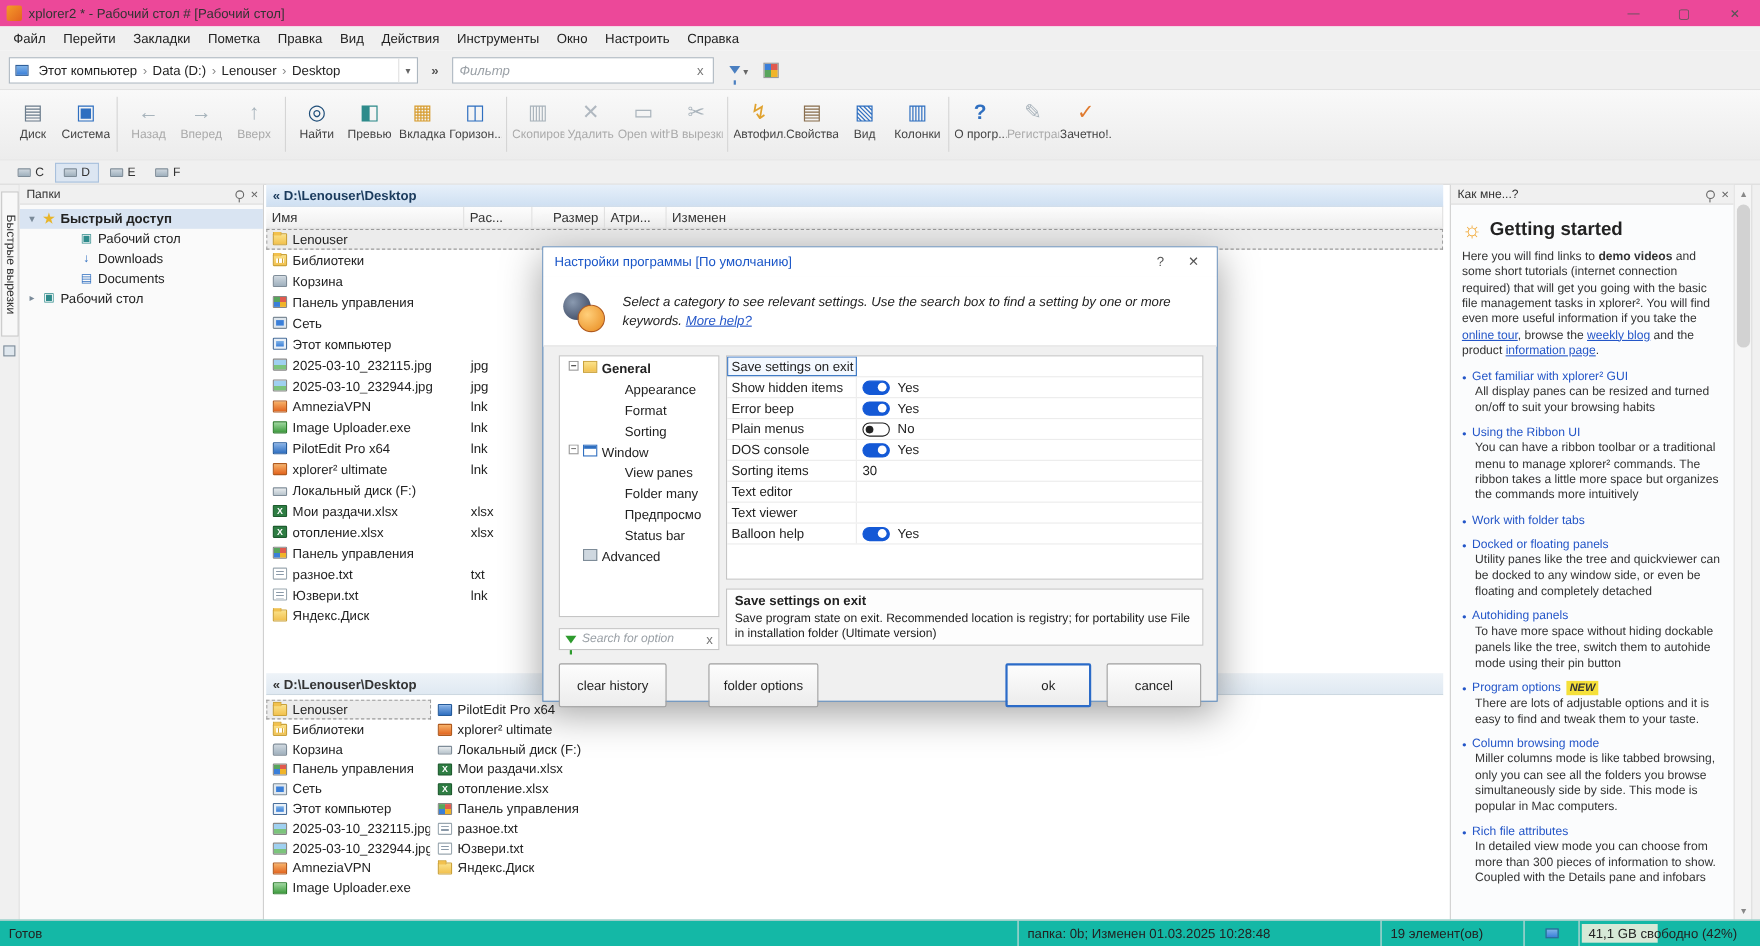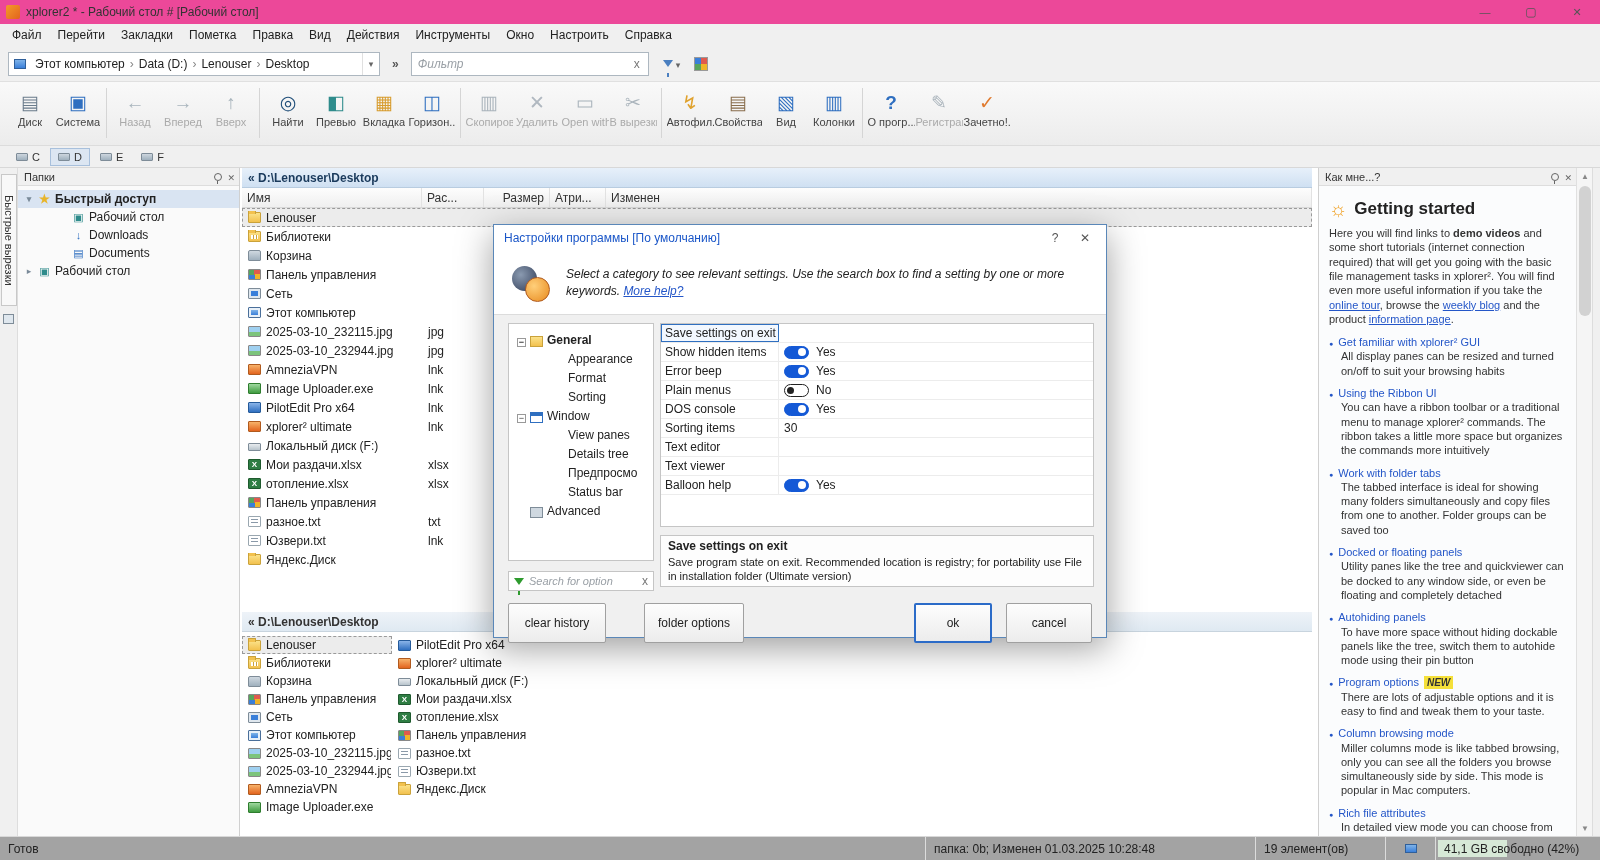--- a/index.html
+++ b/index.html
@@ -164,21 +164,21 @@
 
 
 .help-scroll{position:absolute;left:1576px;top:168px;width:16px;bottom:24px;background:#f5f5f5;border-left:1px solid #e0e0e0}
 .hs-up,.hs-down{position:absolute;left:0;width:16px;height:16px;display:flex;align-items:center;justify-content:center;color:#888;font-size:8px}
 .hs-up{top:0}.hs-down{bottom:0}
 .hs-up::before{content:"▲"}.hs-down::before{content:"▼"}
 .hs-thumb{position:absolute;left:2px;top:18px;width:12px;height:130px;background:#d2d2d2;border-radius:6px}
 .right-edge{position:absolute;left:1592px;top:168px;width:8px;bottom:24px;background:#f0f0f0;border-left:1px solid #ddd}
 
 
-.statusbar{position:absolute;left:0;right:0;bottom:0;height:24px;background:#a3a3a3;border-top:1px solid #d8d8d8;display:flex;align-items:stretch;font-size:12px;color:#222}
+.statusbar{position:absolute;left:0;right:0;bottom:0;height:24px;background:#14b8a6;border-top:1px solid #d8d8d8;display:flex;align-items:stretch;font-size:12px;color:#222}
 .sb-sec{display:flex;align-items:center;padding:0 8px;border-left:1px solid #dcdcdc;white-space:nowrap;overflow:hidden}
 .sb-ready{flex:1;border-left:none}
 .sb-folder{width:330px}
 .sb-count{width:130px}
 .sb-iconsec{width:50px;justify-content:center}
 .sb-disk-glyph{width:12px;height:9px;background:linear-gradient(#7fb3e8,#3a7fd9);border:1px solid #2f5f9a}
 .sb-free{width:165px;position:relative}
 .sb-free .fill{position:absolute;left:2px;top:3px;bottom:3px;background:#d7e9d7;z-index:0}
 .sb-free span{position:relative;z-index:1}
 
@@ -187,21 +187,21 @@
 .dlg-title{height:26px;background:#fff;display:flex;align-items:center;padding:0 6px 0 10px;color:#1a56c8;font-size:12px}
 .dlg-title .sp{flex:1}
 .dlg-tbtn{width:30px;text-align:center;color:#555;font-size:12px}
 .dlg-header{height:64px;background:#fff;border-bottom:1px solid #dcdcdc;display:flex;align-items:center;gap:14px;padding:0 16px;font-style:italic}
 .balls{width:42px;height:38px;position:relative;flex:none}
 .balls::before{content:"";position:absolute;left:2px;top:2px;width:25px;height:25px;border-radius:50%;background:radial-gradient(circle at 35% 35%,#8a9ab0,#2e3a55)}
 .balls::after{content:"";position:absolute;left:15px;top:13px;width:23px;height:23px;border-radius:50%;background:radial-gradient(circle at 35% 35%,#ffcf7a,#e88a1e);border:1px solid #b05a1e}
 .dlg-instr{line-height:1.35}
 .dlg-link{color:#2456c8;text-decoration:underline}
 .cat-tree{position:absolute;left:14px;top:98px;width:146px;height:238px;background:#fff;border:1px solid #c5c5c5;padding-top:4px;overflow:hidden}
-.cat-row{height:19px;display:flex;align-items:flex-end;gap:4px;white-space:nowrap;overflow:hidden}
+.cat-row{height:19px;display:flex;align-items:flex-start;gap:4px;white-space:nowrap;overflow:hidden}
 .cat-row.lv-0{padding-left:8px}
 .cat-row.lv-1{padding-left:42px}
 .cat-row.bold{font-weight:bold}
 .cbox{width:9px;height:9px;border:1px solid #999;background:#fff;font-size:9px;line-height:7px;text-align:center;color:#333;flex:none}
 .cbox-minus::before{content:"−"}
 .cbox-none{border:none}
 .ci{width:13px;height:11px;flex:none;position:relative}
 .ci-general{background:linear-gradient(#fbe28a,#f2c14e);border:1px solid #caa23a}
 .ci-window{background:#fff;border:1px solid #2f6fc0}
 .ci-window::before{content:"";position:absolute;left:0;right:0;top:0;height:3px;background:#2f6fc0}
@@ -833,21 +833,20 @@
           </div>
           <div class="bdesc">You can have a ribbon toolbar or a traditional menu to manage xplorer² commands. The ribbon takes a little more space but organizes the commands more intuitively</div>
         </div>
 
         <div class="bullet">
           <div class="btitle-row">
             <span class="bdot"></span>
             <span class="btitle">Work with folder tabs</span>
 
           </div>
-          <div class="bdesc">The tabbed interface is ideal for showing many folders simultaneously and copy files from one to another. Folder groups can be saved too</div>
         </div>
 
         <div class="bullet">
           <div class="btitle-row">
             <span class="bdot"></span>
             <span class="btitle">Docked or floating panels</span>
 
           </div>
           <div class="bdesc">Utility panes like the tree and quickviewer can be docked to any window side, or even be floating and completely detached</div>
         </div>
@@ -960,21 +959,21 @@
 
       <div class="cat-row lv-1">
         <span class="cbox cbox-none"></span>
         <span class="ci ci-none"></span>
         <span>View panes</span>
       </div>
 
       <div class="cat-row lv-1">
         <span class="cbox cbox-none"></span>
         <span class="ci ci-none"></span>
-        <span>Details tree</span>
+        <span>Folder many</span>
       </div>
 
       <div class="cat-row lv-1">
         <span class="cbox cbox-none"></span>
         <span class="ci ci-none"></span>
         <span>Предпросмо</span>
       </div>
 
       <div class="cat-row lv-1">
         <span class="cbox cbox-none"></span>

